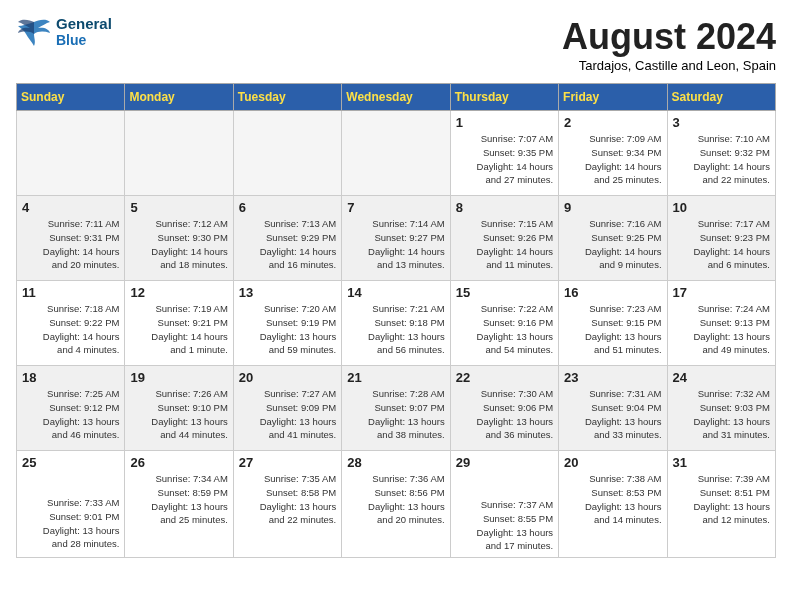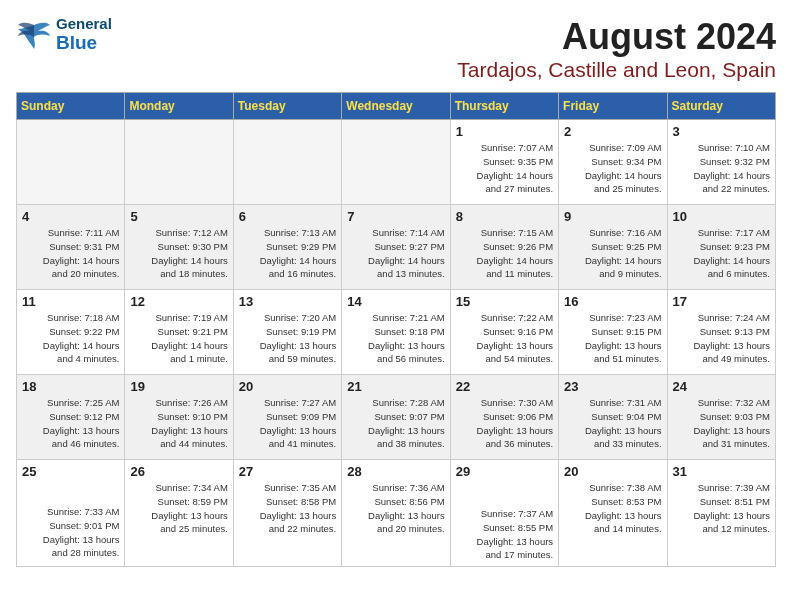--- a/index.html
+++ b/index.html
@@ -27,22 +27,22 @@
     }
     .title-block {
       text-align: right;
     }
     .month-title {
       font-size: 36px;
       font-weight: bold;
       color: #222;
     }
     .location-title {
-      font-size: 21px;
-      color: #7f1d1d;
+      font-size: 13px;
+      color: #000000;
     }
     table {
       width: 100%;
       border-collapse: collapse;
       table-layout: fixed;
     }
     th {
       background: #2b5faa;
       color: #fde047;
       font-size: 12px;
@@ -84,21 +84,21 @@
 <body>
 
 <div class="header">
   <div class="logo">
     <svg class="logo-bird" viewBox="0 0 36 28">
       <path d="M18 4 C22 2, 30 0, 34 4 C30 5, 26 8, 22 10 C28 9, 33 11, 34 15 C28 13, 22 13, 18 16 C18 20, 20 24, 18 28 C16 24, 12 20, 10 16 C8 12, 4 10, 2 8 C6 8, 12 6, 18 4Z" fill="#1a6eb5" opacity="0.85"></path>
       <path d="M18 4 C14 2, 6 0, 2 4 C6 5, 10 8, 14 10 C8 9, 3 11, 2 15 C8 13, 14 13, 18 16" fill="#1a3c6e" opacity="0.7"></path>
     </svg>
     <div>
       <div style="font-size:15px;font-weight:bold;color:#0c4a6e;line-height:1.1">General</div>
-      <div style="font-size:19px;font-weight:bold;color:#1a6eb5;line-height:1.1">Blue</div>
+      <div style="font-size:14px;font-weight:bold;color:#1a6eb5;line-height:1.1">Blue</div>
     </div>
   </div>
   <div class="title-block">
     <div class="month-title">August 2024</div>
     <div class="location-title">Tardajos, Castille and Leon, Spain</div>
   </div>
 </div>
 
 <table>
   <thead>

